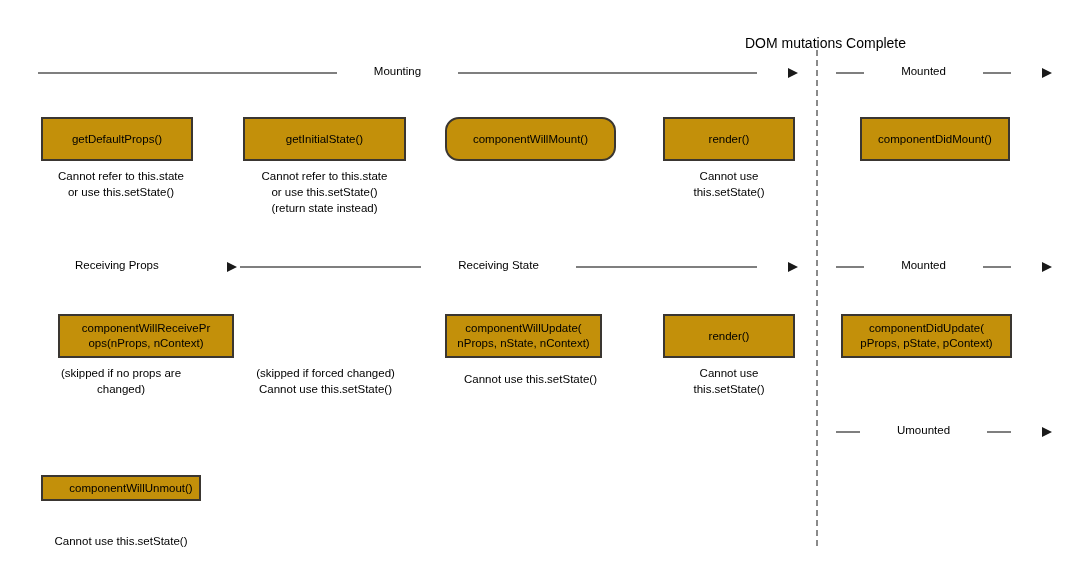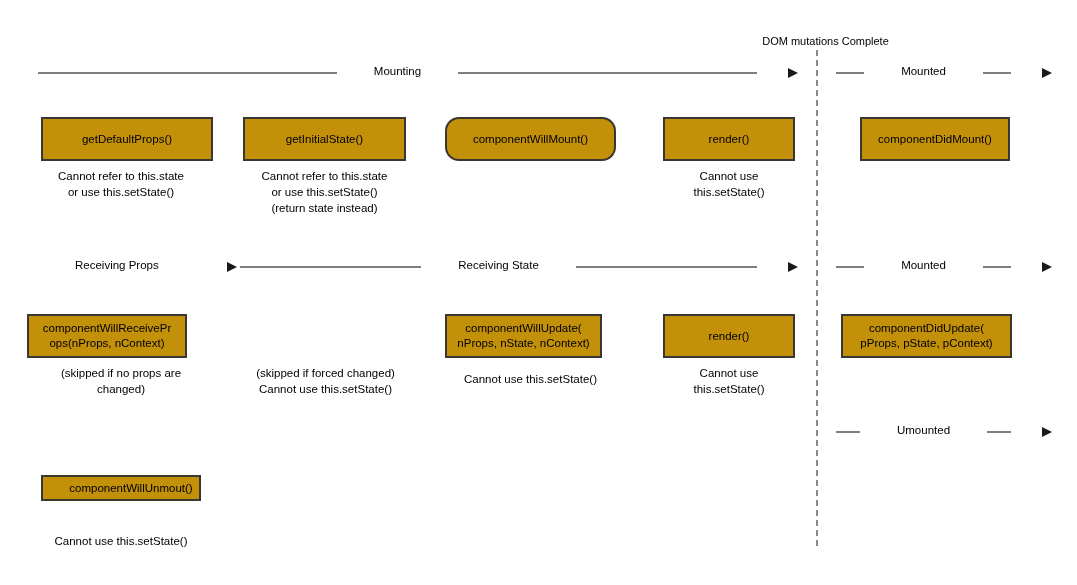--- a/index.html
+++ b/index.html
@@ -26,21 +26,21 @@
     top: 50px;
     width: 0;
     height: 496px;
     border-left: 2px dashed #8a8a8a;
   }
   .divider-label {
     position: absolute;
     top: 35px;
     left: 816px;
     transform: translateX(-50%);
-    font-size: 11px;
+    font-size: 14px;
     white-space: nowrap;
     color: #000;
     padding-left: 19px;
   }
   
   .arrow {
     position: absolute;
     height: 16px;
     display: flex;
     align-items: center;
@@ -109,21 +109,21 @@
     <div class="head"></div>
   </div>
 
   <div class="arrow" style="left:836px; top:65px; width:216px;">
     <div class="seg"></div>
     <div class="alabel">Mounted</div>
     <div class="seg"></div>
     <div class="head"></div>
   </div>
 
-  <div class="lbox" style="left:41px; top:117px; width:172px; height:44px;">
+  <div class="lbox" style="left:41px; top:117px; width:152px; height:44px;">
     <span>getDefaultProps()</span>
   </div>
   <div class="caption" style="left:41px; top:169px; width:160px;">Cannot refer to this.state
 or use this.setState()</div>
 
   <div class="lbox" style="left:243px; top:117px; width:163px; height:44px;">
     <span>getInitialState()</span>
   </div>
   <div class="caption" style="left:243px; top:169px; width:163px;">Cannot refer to this.state
 or use this.setState()
@@ -159,21 +159,21 @@
     <div class="head"></div>
   </div>
 
   <div class="arrow" style="left:836px; top:259px; width:216px;">
     <div class="seg"></div>
     <div class="alabel">Mounted</div>
     <div class="seg"></div>
     <div class="head"></div>
   </div>
 
-  <div class="lbox" style="left:27px; top:314px; width:160px; height:44px; white-space:pre-line;">
+  <div class="lbox" style="left:58px; top:314px; width:176px; height:44px; white-space:pre-line;">
     <span style="white-space:pre-line;">componentWillReceivePr
 ops(nProps, nContext)</span>
   </div>
   <div class="caption" style="left:31px; top:366px; width:180px;">(skipped if no props are
 changed)</div>
 
   <div class="caption" style="left:238px; top:366px; width:175px;">(skipped if forced changed)
 Cannot use this.setState()</div>
 
   <div class="lbox" style="left:445px; top:314px; width:157px; height:44px;">

